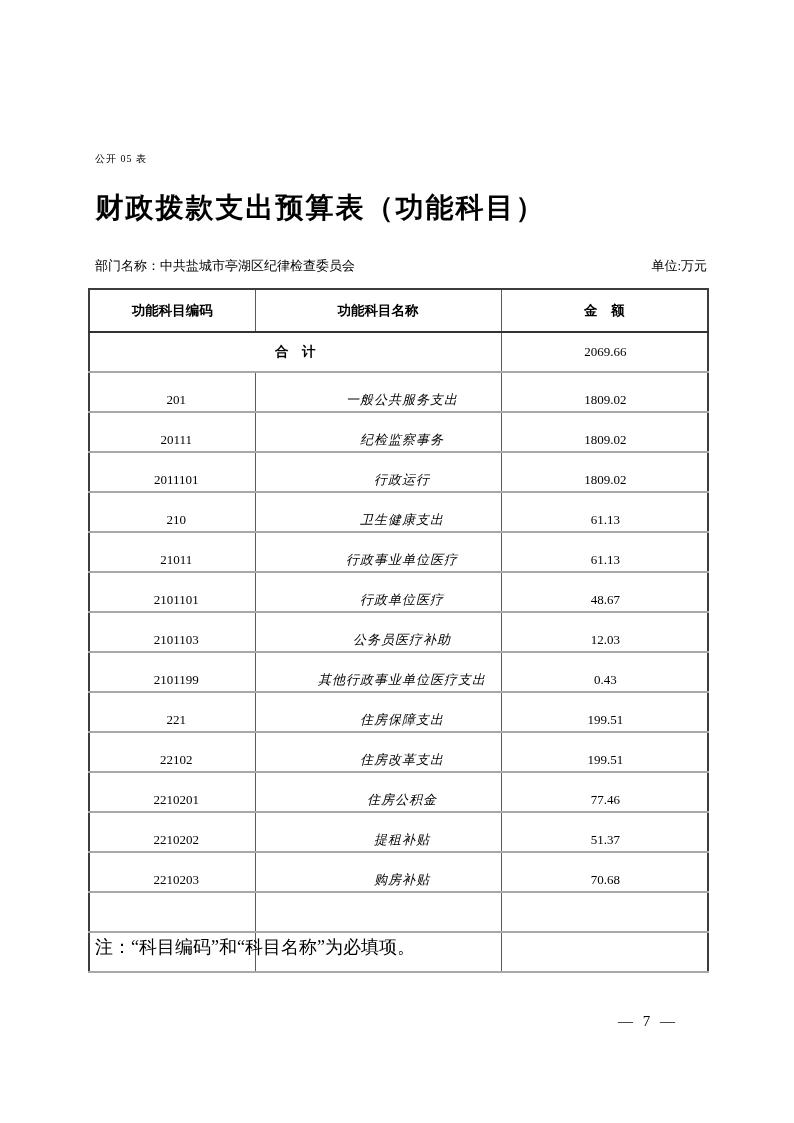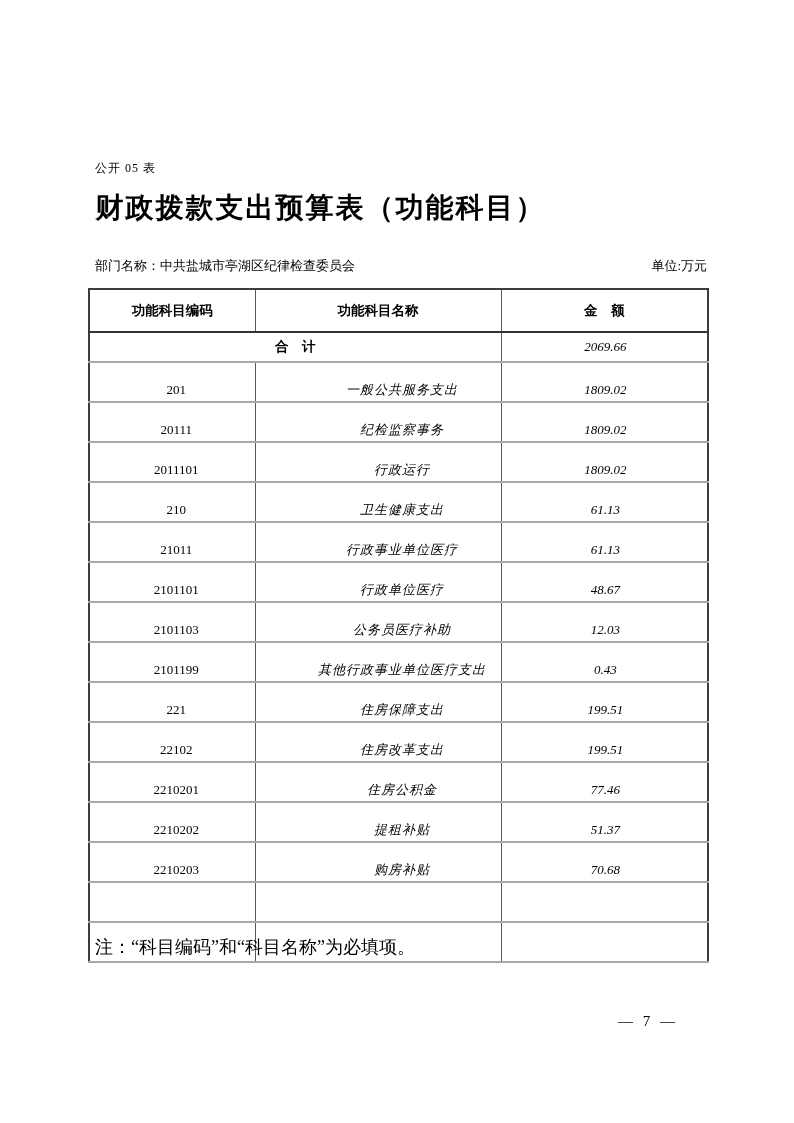--- a/index.html
+++ b/index.html
@@ -9,22 +9,22 @@
     height: 1123px;
     position: relative;
     font-family: "Liberation Serif", "DejaVu Serif", serif;
     color: #000000;
     overflow: hidden;
   }
 
   .form-label {
     position: absolute;
     left: 95px;
-    top: 160px;
-    font-size: 12px;
+    top: 152px;
+    font-size: 10px;
     letter-spacing: 1px;
   }
 
   .doc-title {
     position: absolute;
     left: 0;
     top: 189px;
     width: 641px;
     text-align: center;
     font-size: 28px;
@@ -63,21 +63,21 @@
   }
   .budget-table tr.header-row td {
     height: 43px;
     font-weight: 700;
     font-size: 13.5px;
     vertical-align: middle;
     border-top: 2px solid #3c3c3c;
     border-bottom: 2px solid #333333;
   }
   .budget-table tr.total-row td {
-    height: 30px;
+    height: 40px;
     vertical-align: middle;
     margin-left: 23px;
   }
   .budget-table tr.total-row td.total-label {
     font-weight: 700;
     font-size: 13.5px;
   }
   .budget-table tr.body-row td {
     height: 40px;
     vertical-align: bottom;
@@ -88,21 +88,20 @@
     padding-left: 8px;
     font-family: "Liberation Serif", "DejaVu Serif", serif;
   }
   .budget-table td.name {
     padding-left: 48px;
     font-style: italic;
     letter-spacing: 1px;
   }
   .budget-table td.amount {
     padding-left: 2px;
-    font-style: italic;
   }
 
   .footnote {
     position: absolute;
     left: 95px;
     top: 935px;
     font-size: 18px;
   }
 
   .page-number {

